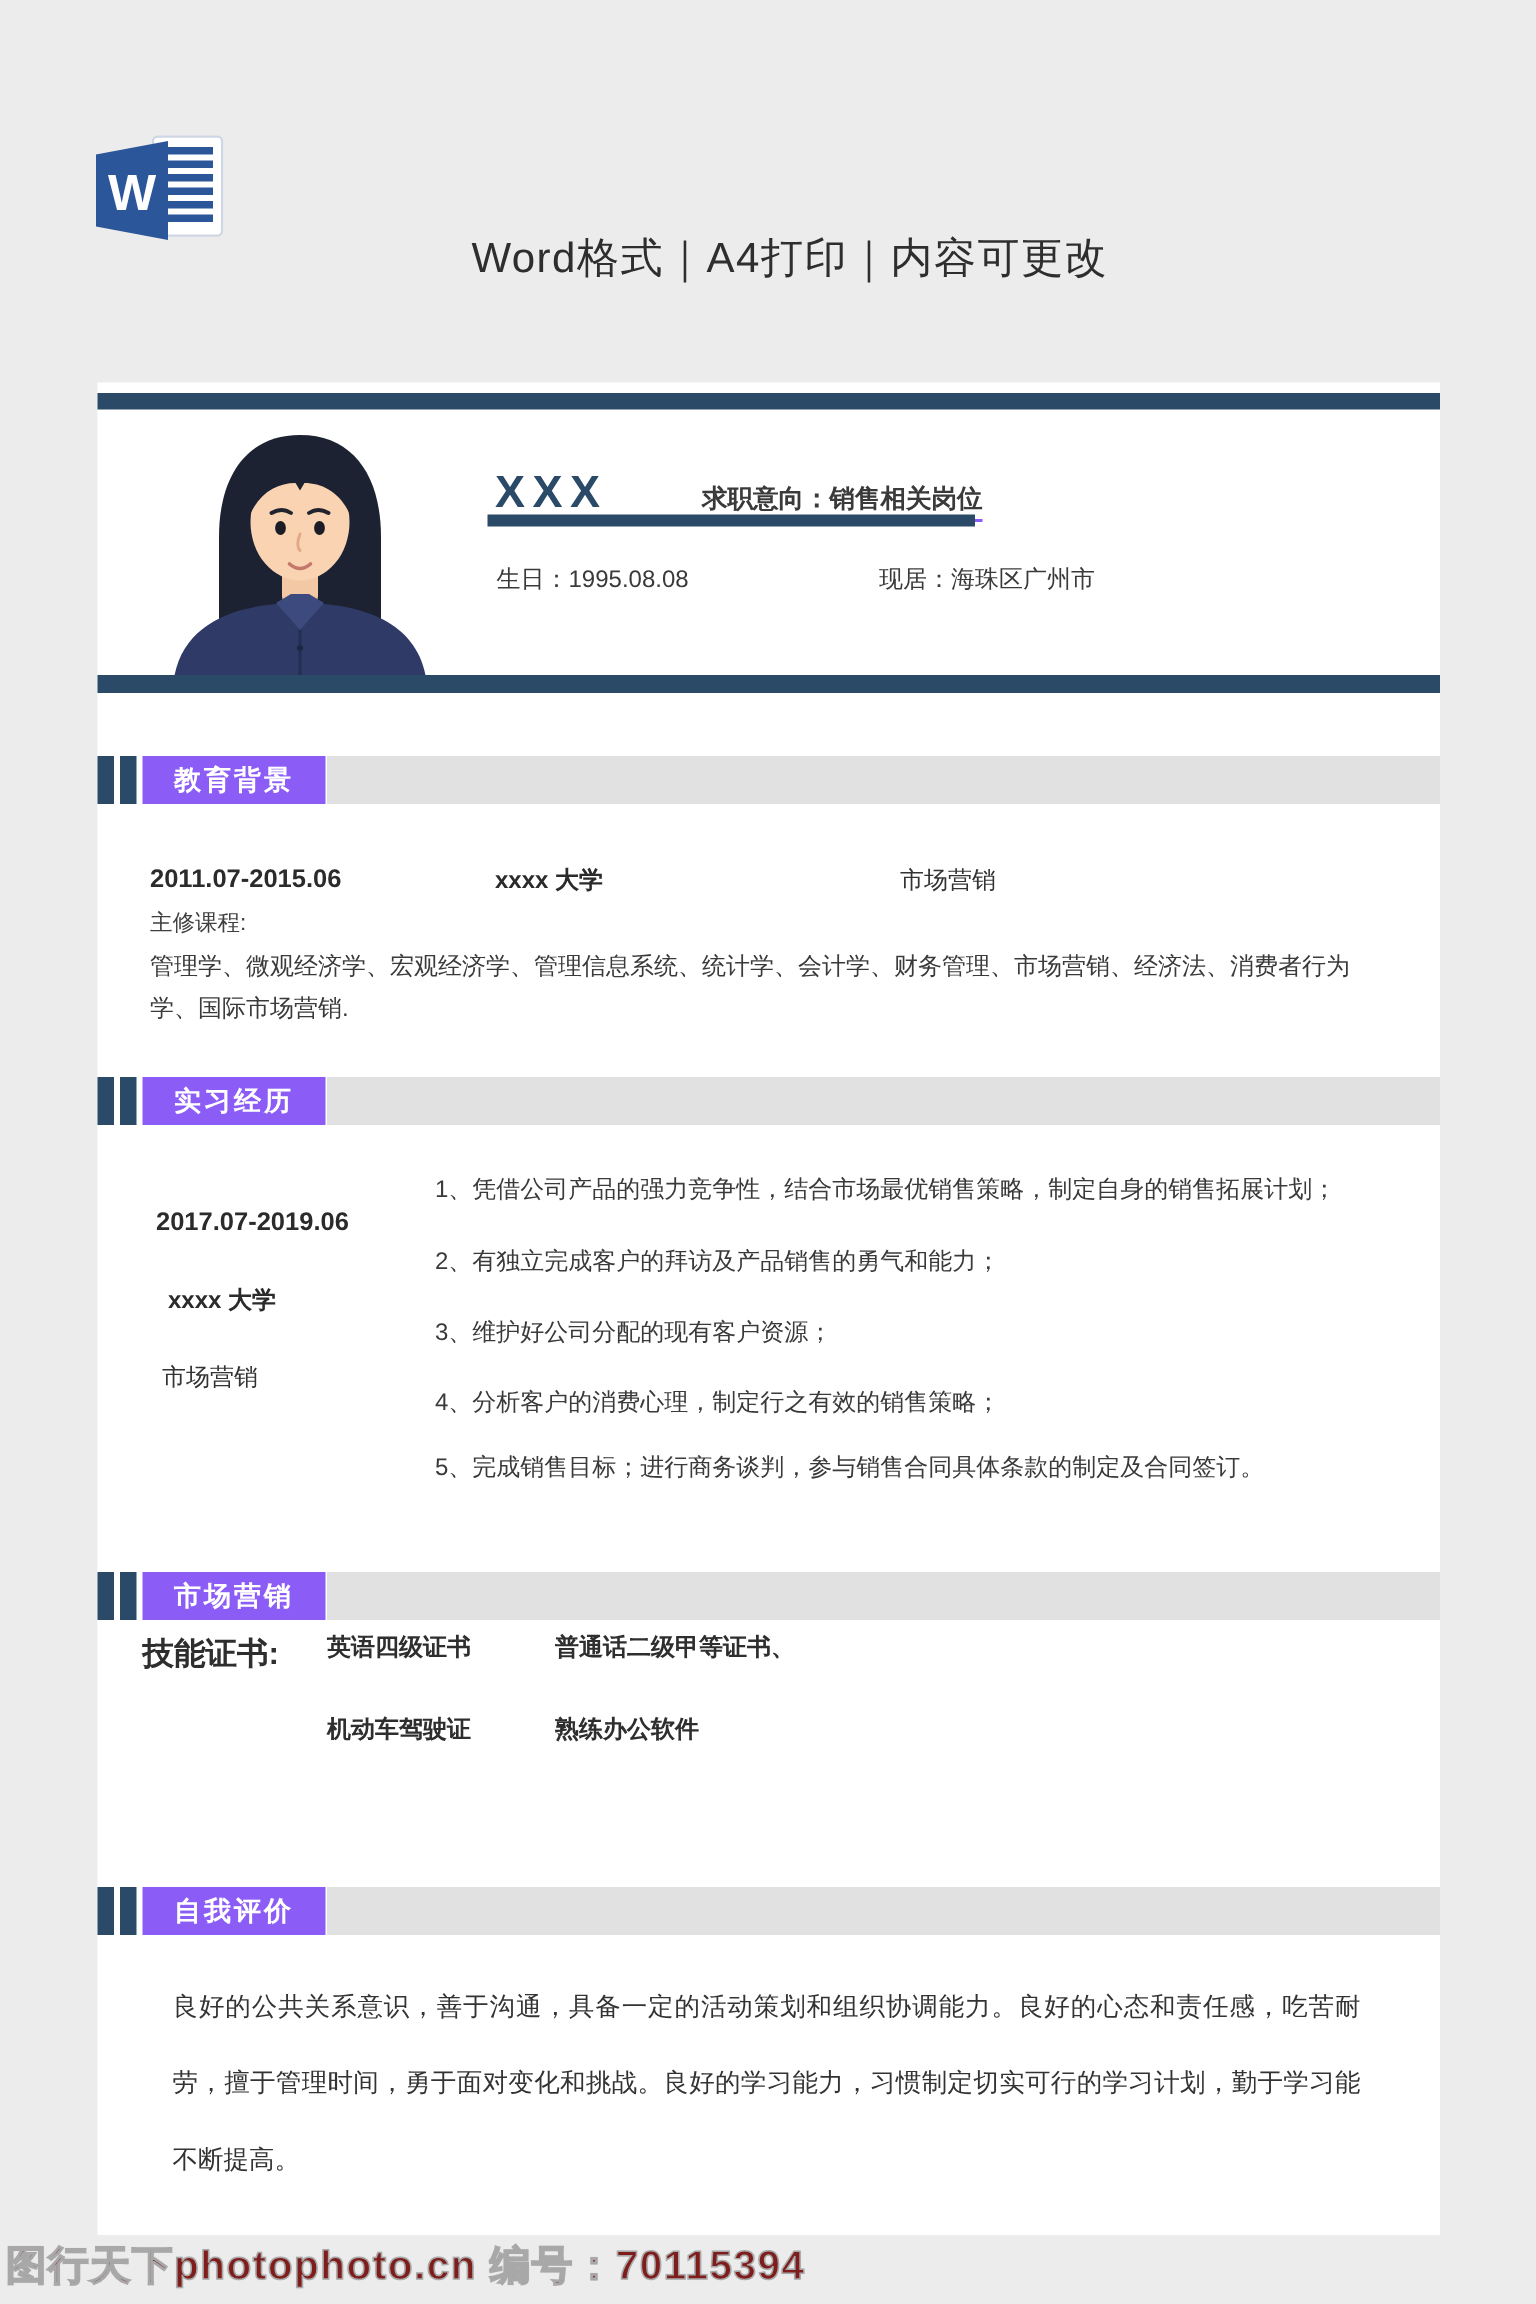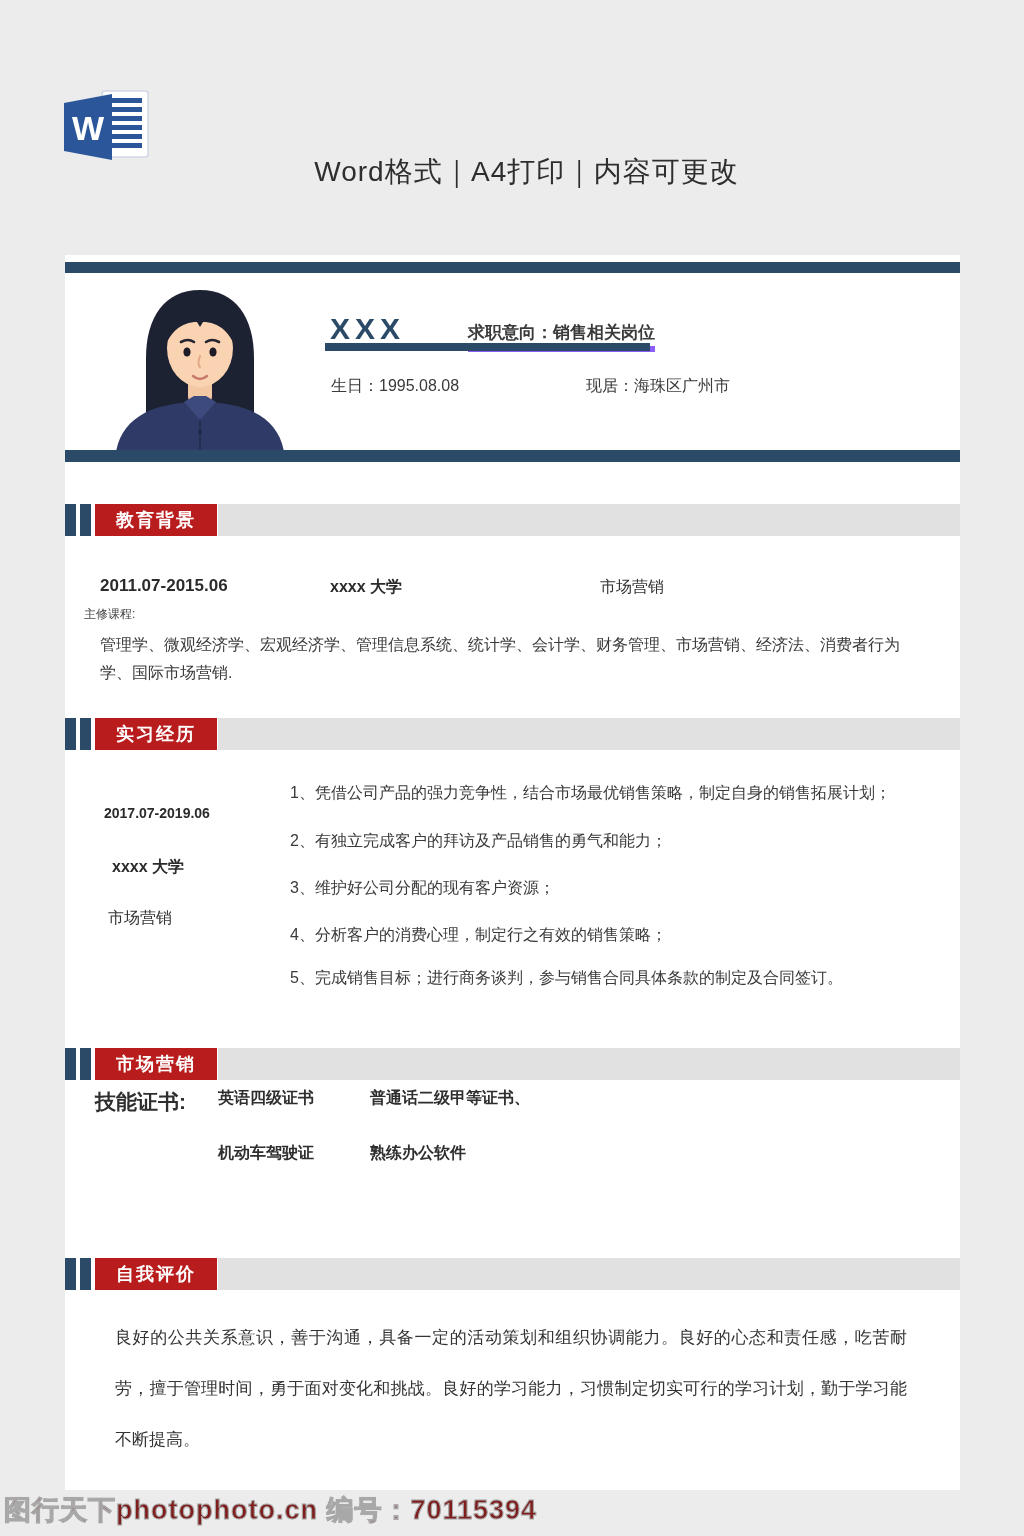--- a/index.html
+++ b/index.html
@@ -17,47 +17,47 @@
   .paper{position:absolute;left:65px;top:255px;width:895px;height:1235px;background:#ffffff;}
   .navy-bar{position:absolute;left:65px;width:895px;background:#2b4a67;}
   .bar-top{top:262px;height:11px;}
   .bar-bottom{top:450px;height:12px;}
 
   .avatar{position:absolute;left:100px;top:282px;width:200px;height:168px;overflow:hidden;}
 
   .candidate-name{position:absolute;left:330px;top:312px;font-size:30px;font-weight:bold;
     color:#2b4a67;letter-spacing:5px;}
   .job-intention{position:absolute;left:468px;top:321px;font-size:17px;font-weight:600;
-    color:#3a3a3a;border-bottom:6px solid #8b5cf6;padding-bottom:2px;}
+    color:#3a3a3a;border-bottom:2px solid #8b5cf6;padding-bottom:2px;}
   .name-underline{position:absolute;left:325px;top:343px;width:325px;height:8px;background:#2b4a67;}
   .birth-field{position:absolute;left:331px;top:376px;font-size:16px;color:#3a3a3a;}
   .residence-field{position:absolute;left:586px;top:376px;font-size:16px;color:#3a3a3a;}
 
   
   .sec{position:absolute;left:65px;width:895px;height:32px;}
   .sec .vbar{position:absolute;top:0;width:11px;height:32px;background:#2b4a67;}
   .sec .vbar1{left:0;}
   .sec .vbar2{left:15px;}
-  .sec .tbox{position:absolute;left:30px;top:0;width:122px;height:32px;background:#b91c1c;
+  .sec .tbox{position:absolute;left:30px;top:0;width:122px;height:32px;background:#8b5cf6;
     color:#ffffff;font-size:18px;font-weight:bold;line-height:32px;text-align:center;letter-spacing:2px;}
   .sec .gbar{position:absolute;left:153px;top:0;right:0;height:32px;background:#e1e1e1;}
   .sec-education{top:504px;}
   .sec-internship{top:718px;}
   .sec-skills{top:1048px;}
   .sec-selfeval{top:1258px;}
 
   
   .edu-period{position:absolute;left:100px;top:576px;font-size:17px;font-weight:bold;color:#2b2b2b;}
   .edu-school{position:absolute;left:330px;top:577px;font-size:16px;font-weight:bold;color:#2b2b2b;}
   .edu-major{position:absolute;left:600px;top:577px;font-size:16px;color:#333333;}
-  .edu-courses-label{position:absolute;left:84px;top:606px;font-size:12px;color:#3f3f3f;}
+  .edu-courses-label{position:absolute;left:100px;top:606px;font-size:15px;color:#3f3f3f;}
   .edu-courses{position:absolute;left:100px;top:631px;width:822px;font-size:16px;color:#3a3a3a;line-height:28px;}
 
   
-  .int-period{position:absolute;left:104px;top:805px;font-size:14px;font-weight:bold;color:#2b2b2b;}
+  .int-period{position:absolute;left:104px;top:805px;font-size:17px;font-weight:bold;color:#2b2b2b;}
   .int-school{position:absolute;left:112px;top:857px;font-size:16px;font-weight:bold;color:#2b2b2b;}
   .int-major{position:absolute;left:108px;top:908px;font-size:16px;color:#333333;}
   .int-item{position:absolute;left:290px;width:650px;font-size:16px;color:#3a3a3a;}
   .int-item-0{top:783px;}
   .int-item-1{top:831px;}
   .int-item-2{top:878px;}
   .int-item-3{top:925px;}
   .int-item-4{top:968px;}
 
   

